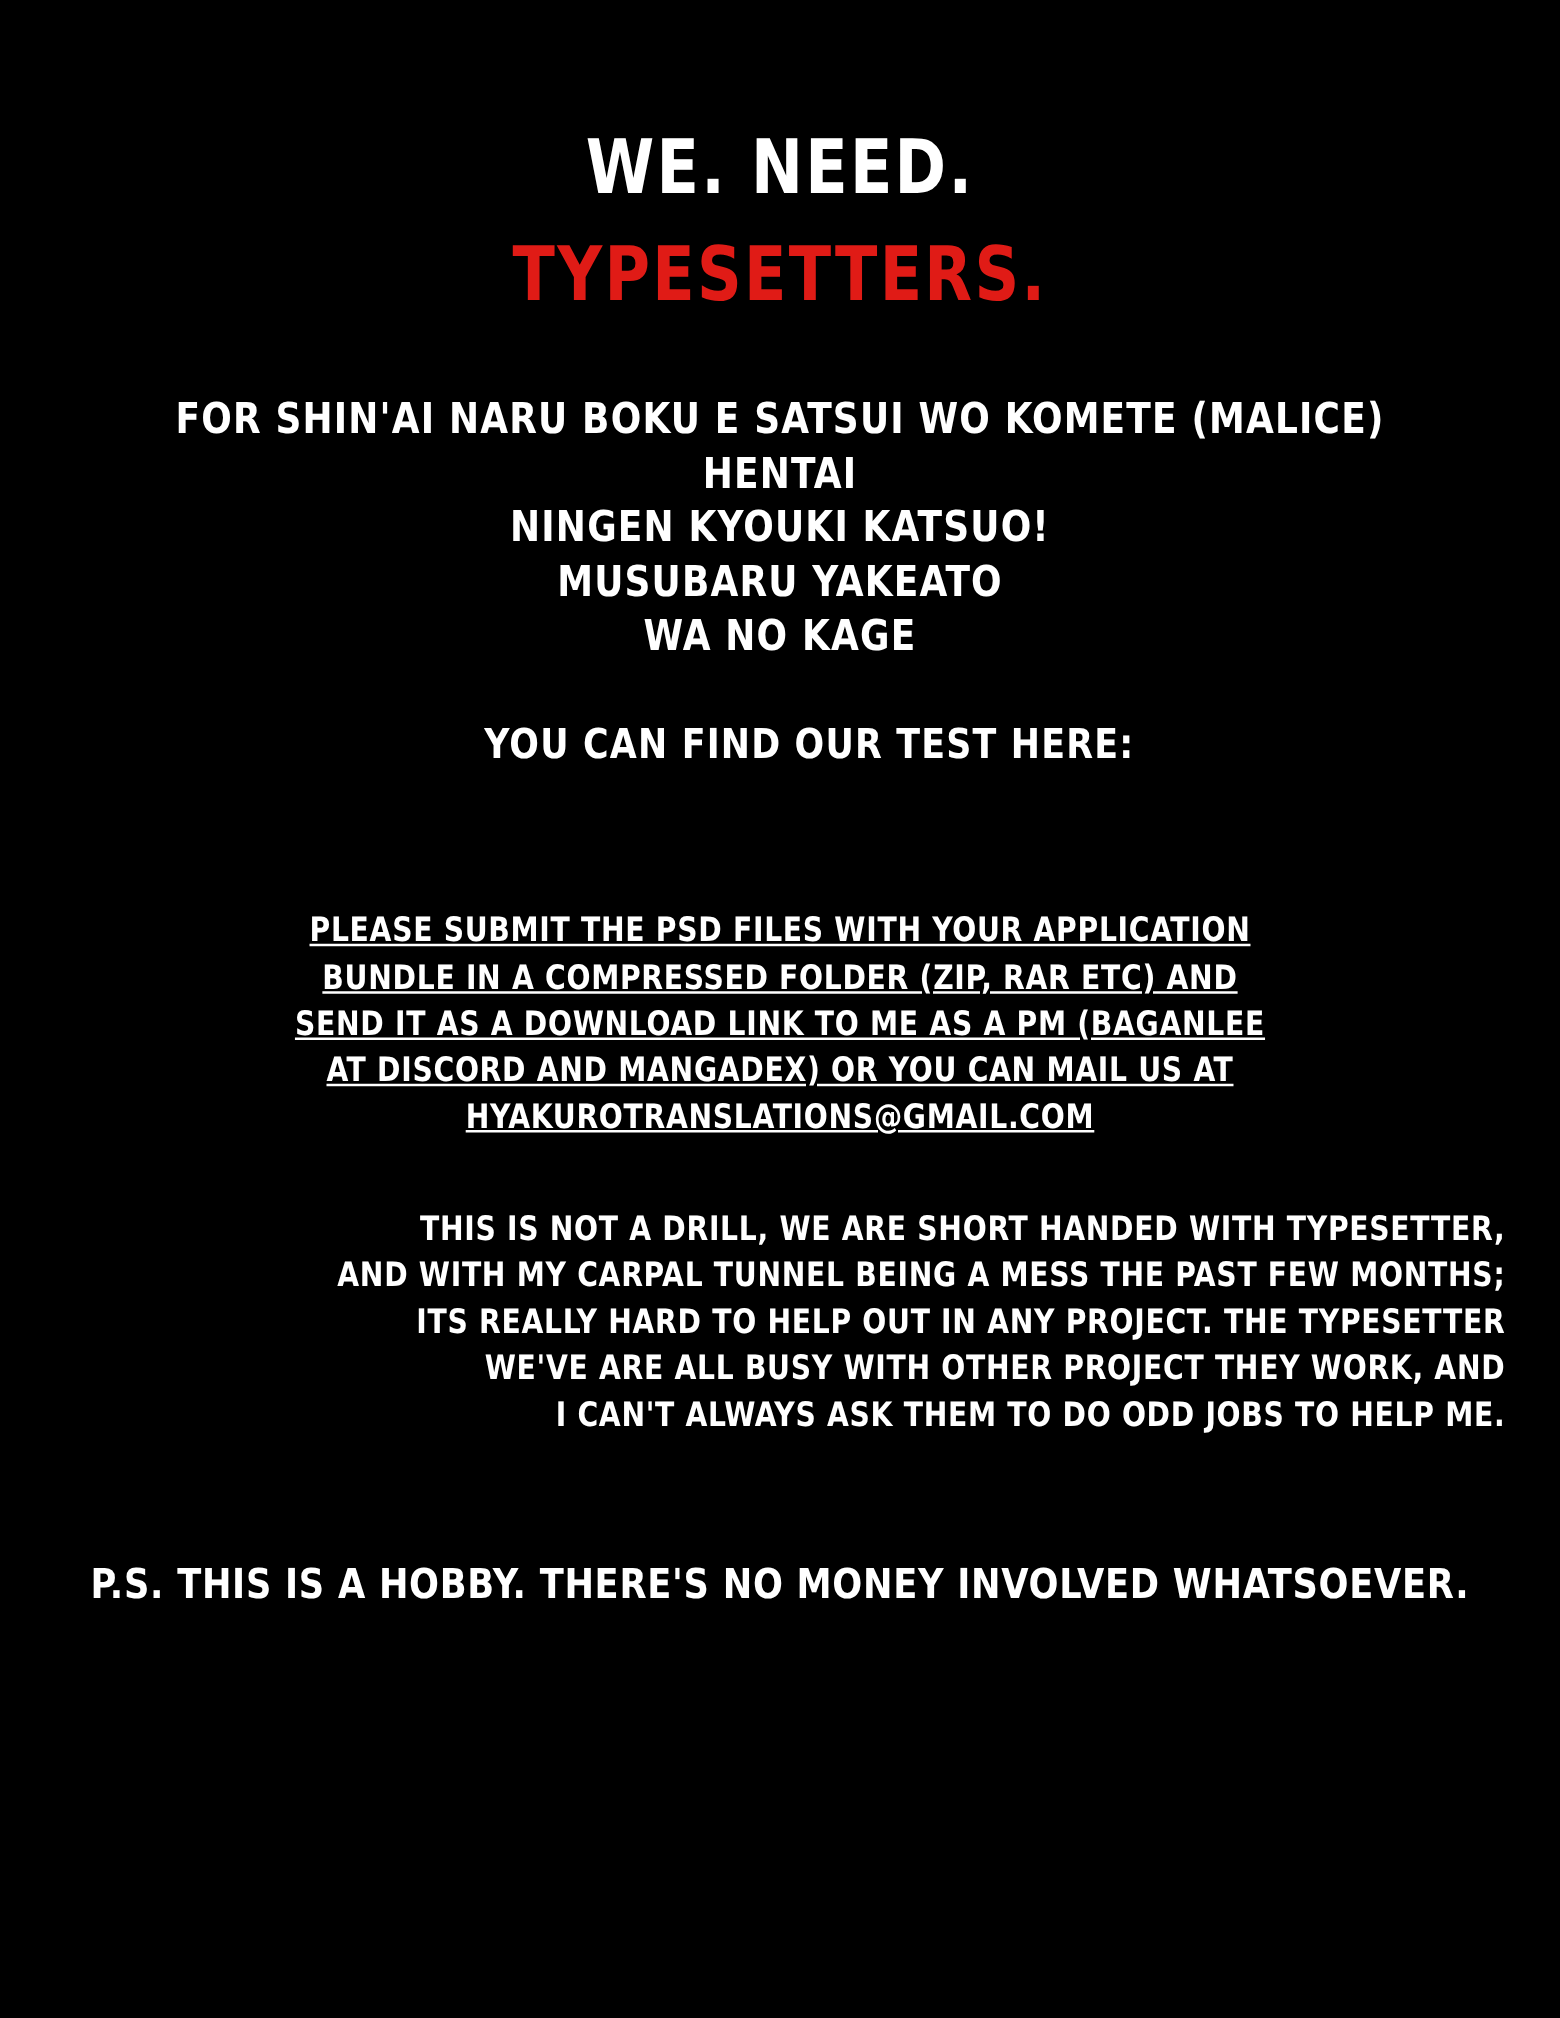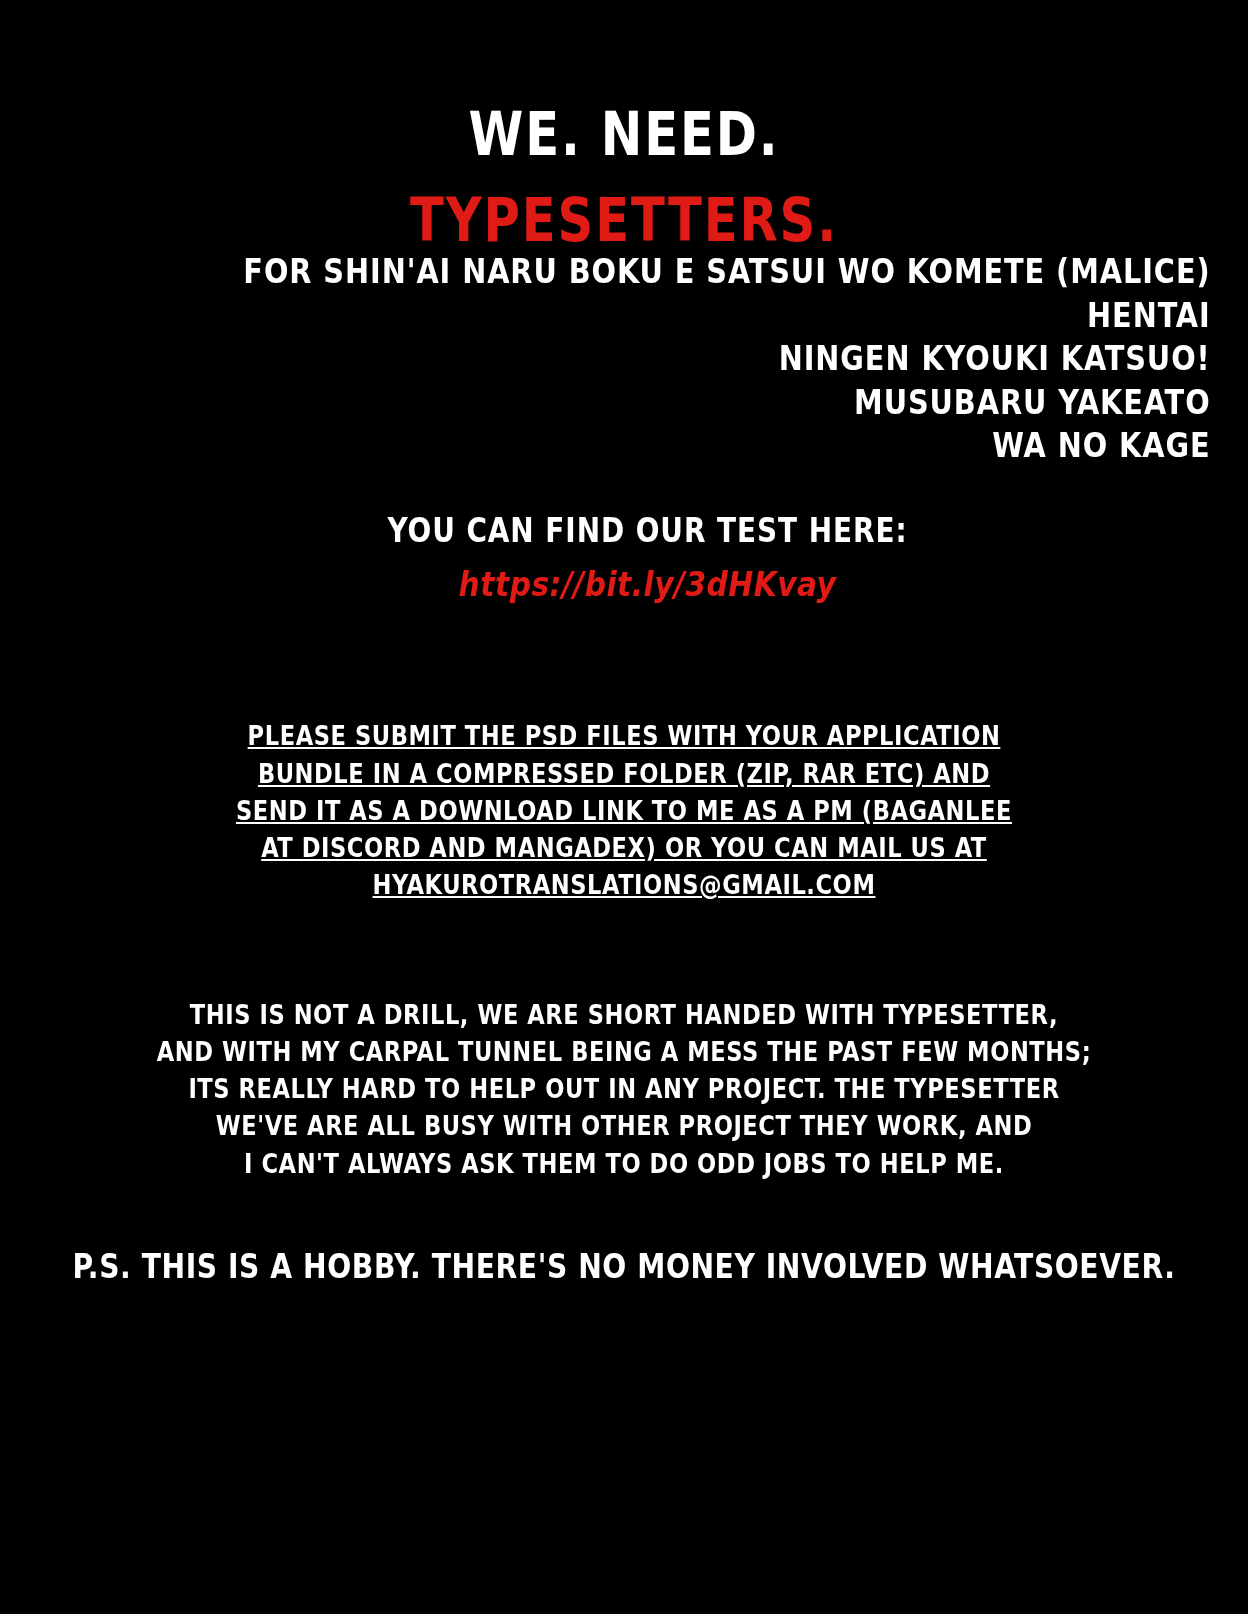--- a/index.html
+++ b/index.html
@@ -37,22 +37,22 @@
   .headline .line2 {
     display: block;
     margin-top: 26px;
     font-size: 60px;
     font-weight: bold;
     letter-spacing: 2px;
     color: #e01b16;
     transform: scaleX(0.92);
   }
   .projects {
+    margin-top: 64px;
     line-height: 1.28;
-    text-align: right;
   }
   .projects .proj {
     display: block;
     font-size: 34px;
     font-weight: bold;
     letter-spacing: 1px;
     color: #ffffff;
     transform: scaleX(0.94);
   }
   .test-block {
@@ -86,22 +86,23 @@
   }
   .submit-block .sline {
     display: block;
     font-size: 27px;
     font-weight: bold;
     letter-spacing: 0.6px;
     color: #ffffff;
     transform: scaleX(0.93);
   }
   .note-block {
-    margin-top: 92px;
+    margin-top: 52px;
     line-height: 1.38;
+    text-align: right;
   }
   .note-block .nline {
     display: block;
     font-size: 27px;
     font-weight: bold;
     letter-spacing: 0.6px;
     color: #ffffff;
     transform: scaleX(0.93);
   }
   .footer {
@@ -129,21 +130,20 @@
   <div class="projects">
     <span class="proj">FOR SHIN'AI NARU BOKU E SATSUI WO KOMETE (MALICE)</span>
     <span class="proj">HENTAI</span>
     <span class="proj">NINGEN KYOUKI KATSUO!</span>
     <span class="proj">MUSUBARU YAKEATO</span>
     <span class="proj">WA NO KAGE</span>
   </div>
 
   <div class="test-block">
     <span class="test-label">YOU CAN FIND OUR TEST HERE:</span>
-    <a class="test-link" href="#">https://bit.ly/3dHKvay</a>
   </div>
 
   <div class="submit-block">
     <span class="sline">PLEASE SUBMIT THE PSD FILES WITH YOUR APPLICATION</span>
     <span class="sline">BUNDLE IN A COMPRESSED FOLDER (ZIP, RAR ETC) AND</span>
     <span class="sline">SEND IT AS A DOWNLOAD LINK TO ME AS A PM (BAGANLEE</span>
     <span class="sline">AT DISCORD AND MANGADEX) OR YOU CAN MAIL US AT</span>
     <span class="sline">HYAKUROTRANSLATIONS@GMAIL.COM</span>
   </div>
 

